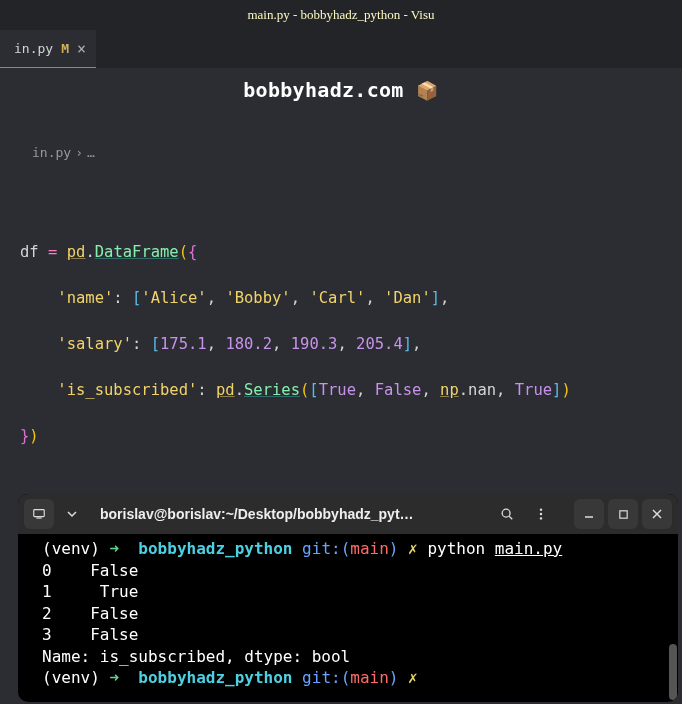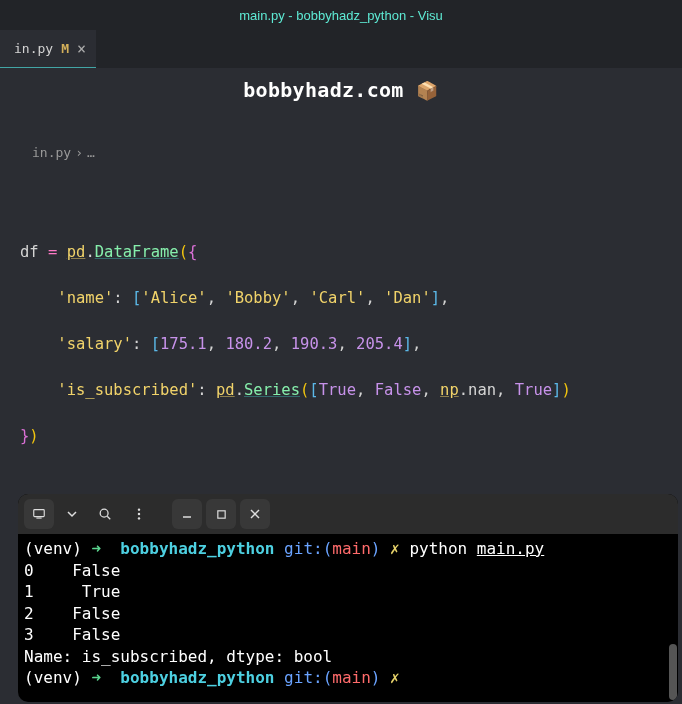--- a/index.html
+++ b/index.html
@@ -11,23 +11,23 @@
   color: #d4d4d4;
   overflow: hidden;
   position: relative;
 }
 .title-bar {
   height: 30px;
   background: #222428;
   display: flex;
   align-items: center;
   justify-content: center;
-  color: #5eead4;
+  color: #fef9c3;
   font-size: 13px;
-  font-family: Liberation Sans, sans-serif;
+  font-family: Liberation Serif, serif;
 }
 .tab-bar {
   height: 38px;
   background: #222428;
   display: flex;
   align-items: center;
 }
 .tab {
   height: 38px;
   padding: 0 10px 0 14px;
@@ -119,21 +119,21 @@
   font-size: 14px;
   font-weight: bold;
   font-family: -apple-system, sans-serif;
   padding: 0 10px;
   white-space: nowrap;
   overflow: hidden;
   text-overflow: ellipsis;
 }
 .term-body {
   flex: 1;
-  padding: 4px 6px;
+  padding: 4px 24px;
   font-size: 16px;
   line-height: 21.5px;
   white-space: pre;
   font-family: 'Consolas', 'Monaco', monospace;
   color: #fff;
 }
 .t-venv { color: #fff; }
 .t-arrow { color: #5bd68f; }
 .t-dir { color: #4dd0e1; font-weight: bold; }
 .t-git { color: #6aa3ff; }
@@ -197,20 +197,21 @@
       <svg width="14" height="14" viewBox="0 0 16 16">
           <rect x="2" y="3" width="12" height="8" rx="1" fill="none" stroke="#ddd" stroke-width="1.3"></rect>
           <rect x="5" y="12" width="6" height="1.3" fill="#ddd"></rect>
         </svg>
     </div>
     <div class="term-btn plain small">
       <svg width="10" height="10" viewBox="0 0 10 10">
           <path d="M1 3 L5 7 L9 3" fill="none" stroke="#ddd" stroke-width="1.5"></path>
         </svg>
     </div>
+    <div class="term-title">borislav@borislav:~/Desktop/bobbyhadz_pyt…</div>
     <div class="term-btn plain">
       <svg width="14" height="14" viewBox="0 0 16 16">
           <circle cx="7" cy="7" r="4.5" fill="none" stroke="#ddd" stroke-width="1.5"></circle>
           <line x1="10.5" y1="10.5" x2="14" y2="14" stroke="#ddd" stroke-width="1.5"></line>
         </svg>
     </div>
     <div class="term-btn plain">
       <svg width="14" height="14" viewBox="0 0 16 16">
           <circle cx="8" cy="3" r="1.4" fill="#ddd"></circle>
           <circle cx="8" cy="8" r="1.4" fill="#ddd"></circle>

